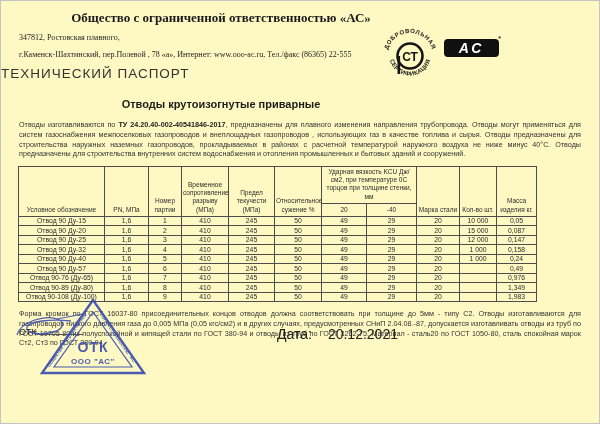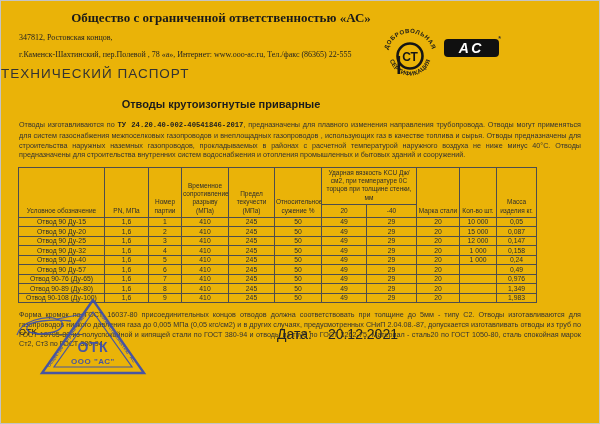--- a/index.html
+++ b/index.html
@@ -1,19 +1,19 @@
 <!DOCTYPE html>
 <html><head>
 <meta charset="utf-8">
 <style>
   * { margin:0; padding:0; box-sizing:border-box; }
   html,body { background:#e8e8e8; }
   .page {
     position:relative; width:600px; height:424px; margin:0 auto;
-    background:#eab308; border:1px solid #c4c4c4;
+    background:#fef9c3; border:1px solid #c4c4c4;
     font-family:"Liberation Sans", sans-serif; color:#2e2e2e; overflow:hidden;
   }
   .head-col { width:440px; padding-top:9px; }
   .company-title {
     font-family:"Liberation Serif", serif; font-weight:bold; font-size:13px;
     color:#1a1a1a; text-align:center;
   }
   .addr { font-family:"Liberation Serif", serif; font-size:8px; color:#222; margin-left:18px; }
   .addr1 { margin-top:7px; }
   .addr2 { margin-top:8px; }
@@ -26,21 +26,21 @@
     background:#101010; border-radius:4px; color:#fff;
     display:flex; align-items:center; justify-content:center;
     font-weight:bold; font-style:italic; font-size:14px; letter-spacing:3px;
   }
   .ac-mark { position:absolute; right:-5px; top:-4px; color:#333; font-size:7px; font-style:normal; }
 
   .intro, .note {
     font-size:7.2px; line-height:1.36; text-align:justify;
     margin:10px 18px 0 18px; color:#333;
   }
-  .intro b, .tu-bold { font-weight:bold; color:#222;font-family:Liberation Mono, monospace; }
+  .intro b, .tu-bold { font-weight:bold; color:#222; }
 
   table.spec {
     border-collapse:collapse; table-layout:fixed; width:518px;
     margin:7px 0 0 17px; font-size:6.8px; color:#2d2d2d;
   }
   table.spec th, table.spec td { border:1px solid #4d4d4d; font-weight:normal; overflow:hidden; }
   table.spec thead th { text-align:center; vertical-align:bottom; padding:1px 1px 2px 1px; line-height:1.25; font-size:6.5px; }
   th.kcu-group { vertical-align:middle; height:27px; }
   thead tr.subhead th { height:13px; vertical-align:bottom; }
   table.spec td { height:9.5px; text-align:center; padding:0 2px; }
@@ -56,21 +56,21 @@
   .stamp { position:absolute; left:36px; top:296px; opacity:0.92; }
   .signature { position:absolute; left:10px; top:308px; opacity:0.9; }
 </style>
 </head>
 <body>
 
 <div class="page">
 
   <div class="head-col">
     <div class="company-title">Общество с ограниченной ответственностью «АС»</div>
-    <div class="addr addr1">347812, Ростовская концов,</div>
+    <div class="addr addr1">347812, Ростовская плавного,</div>
     <div class="addr addr2">г.Каменск-Шахтинский,  пер.Полевой , 78 «а», Интернет: www.ooo-ac.ru, Тел./факс (86365) 22-555</div>
     <div class="doc-title">ТЕХНИЧЕСКИЙ ПАСПОРТ</div>
     <div class="doc-subtitle">Отводы крутоизогнутые приварные</div>
   </div>
 
   <svg class="rst-logo" width="58" height="60" viewBox="0 0 58 60">
     <defs>
       <path id="arcTop" d="M 6,31 A 23,23 0 0 1 52,31"></path>
       <path id="arcBot" d="M 9,36 A 21,21 0 0 0 49,36"></path>
     </defs>

